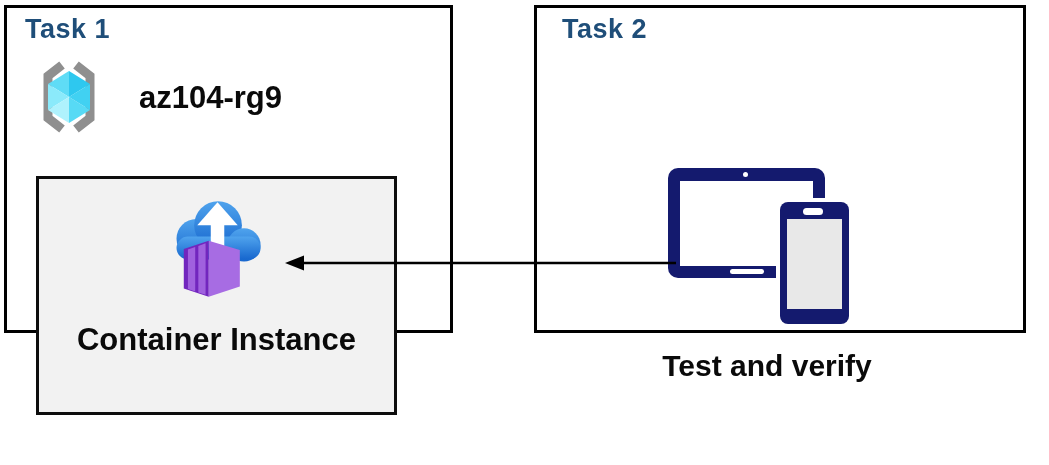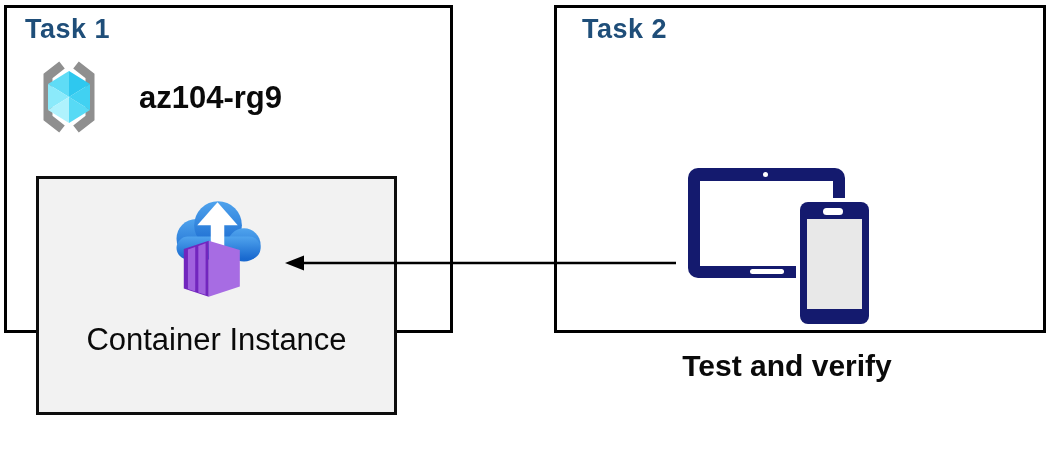--- a/index.html
+++ b/index.html
@@ -13,21 +13,21 @@
   }
   .task-box {
     position: absolute;
     top: 5px;
     height: 328px;
     background: #ffffff;
     border: 3px solid #000000;
     box-sizing: border-box;
   }
   #task1-box { left: 4px;   width: 449px; }
-  #task2-box { left: 554px; width: 492px; padding-left: 30px; }
+  #task2-box { left: 534px; width: 492px; padding-left: 30px; }
 
   .task-title {
     position: absolute;
     left: 18px;
     top: 6px;
     font-size: 27px;
     font-weight: bold;
     color: var(--title-blue, #1F4E79);
     letter-spacing: 0.5px;
     white-space: nowrap;
@@ -56,21 +56,21 @@
     border: 3px solid #0d0d0d;
     box-sizing: border-box;
   }
   .aci-icon { display: block; margin: 14px auto 0 auto; width: 96px; height: 110px; }
   .container-label {
     position: absolute;
     left: 0; right: 0;
     top: 143px;
     text-align: center;
     font-size: 31px;
-    font-weight: normal;
+    font-weight: bold;
     color: #0a0a0a;
     white-space: nowrap;
   }
 
   
   .devices { position: absolute; left: 131px; top: 160px; width: 185px; height: 160px; }
   .tablet {
     position: absolute; left: 0; top: 0;
     width: 157px; height: 110px;
     background: var(--device-navy, #141A6E);

